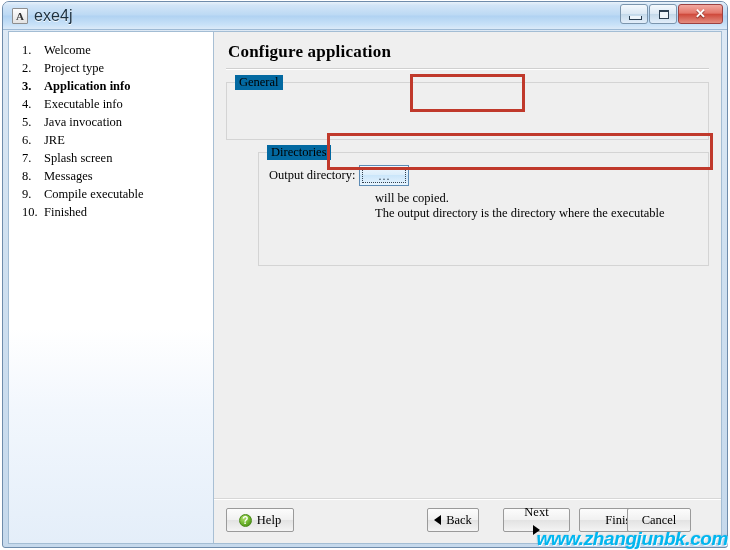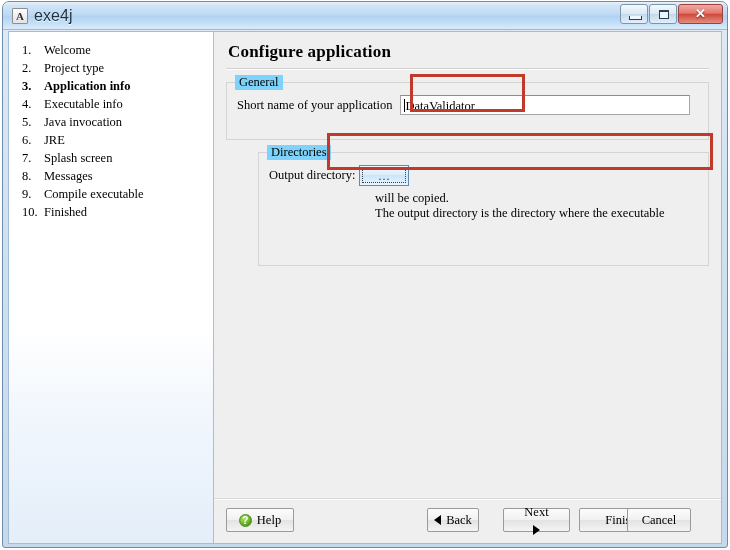--- a/index.html
+++ b/index.html
@@ -201,21 +201,21 @@
     margin: 12px 12px 0 12px;
     border: 1px solid #d4d4d4;
     border-top: 1px solid #d4d4d4;
     background: transparent;
     padding: 12px 10px 10px 10px;
   }
   .groupbox > .gb-title {
     position: absolute;
     top: -8px;
     left: 8px;
-    background: #7dd3fc;
+    background: #0369a1;
     padding: 0 4px;
     font-family: "Liberation Serif", serif;
     font-size: 12.5px;
     color: #000000;
   }
 
   .field-row {
     display: flex;
     align-items: center;
     gap: 0;
@@ -429,26 +429,20 @@
         </ul>
 
       </div>
 
       <div class="content">
         <div class="page-title">Configure application</div>
         <div class="title-rule"></div>
 
         <div class="groupbox" style="height:34px;">
           <div class="gb-title">General</div>
-          <div class="field-row">
-            <div class="field-label">Short name of your application</div>
-            <div class="text-input" style="width:290px; margin-left:7px;">
-              <span class="caret"></span><span>DataValidator</span>
-            </div>
-          </div>
         </div>
 
         <div class="groupbox" style="height:90px;margin-left:44px;">
           <div class="gb-title">Directories</div>
           <div class="field-row">
             <div class="field-label">Output directory:</div>
             <div class="browse-btn">
               <span class="dots-focus">...</span>
             </div>
           </div>
@@ -479,13 +473,14 @@
           </div>
         </div>
 
       </div>
     </div>
   </div>
 
   <div class="annot" style="left:410px; top:74px; width:115px; height:38px;"></div>
   <div class="annot" style="left:327px; top:133px; width:386px; height:37px;"></div>
 
+  <div class="url-wm">www.zhangjunbk.com</div>
 </div>
 
 </body></html>

